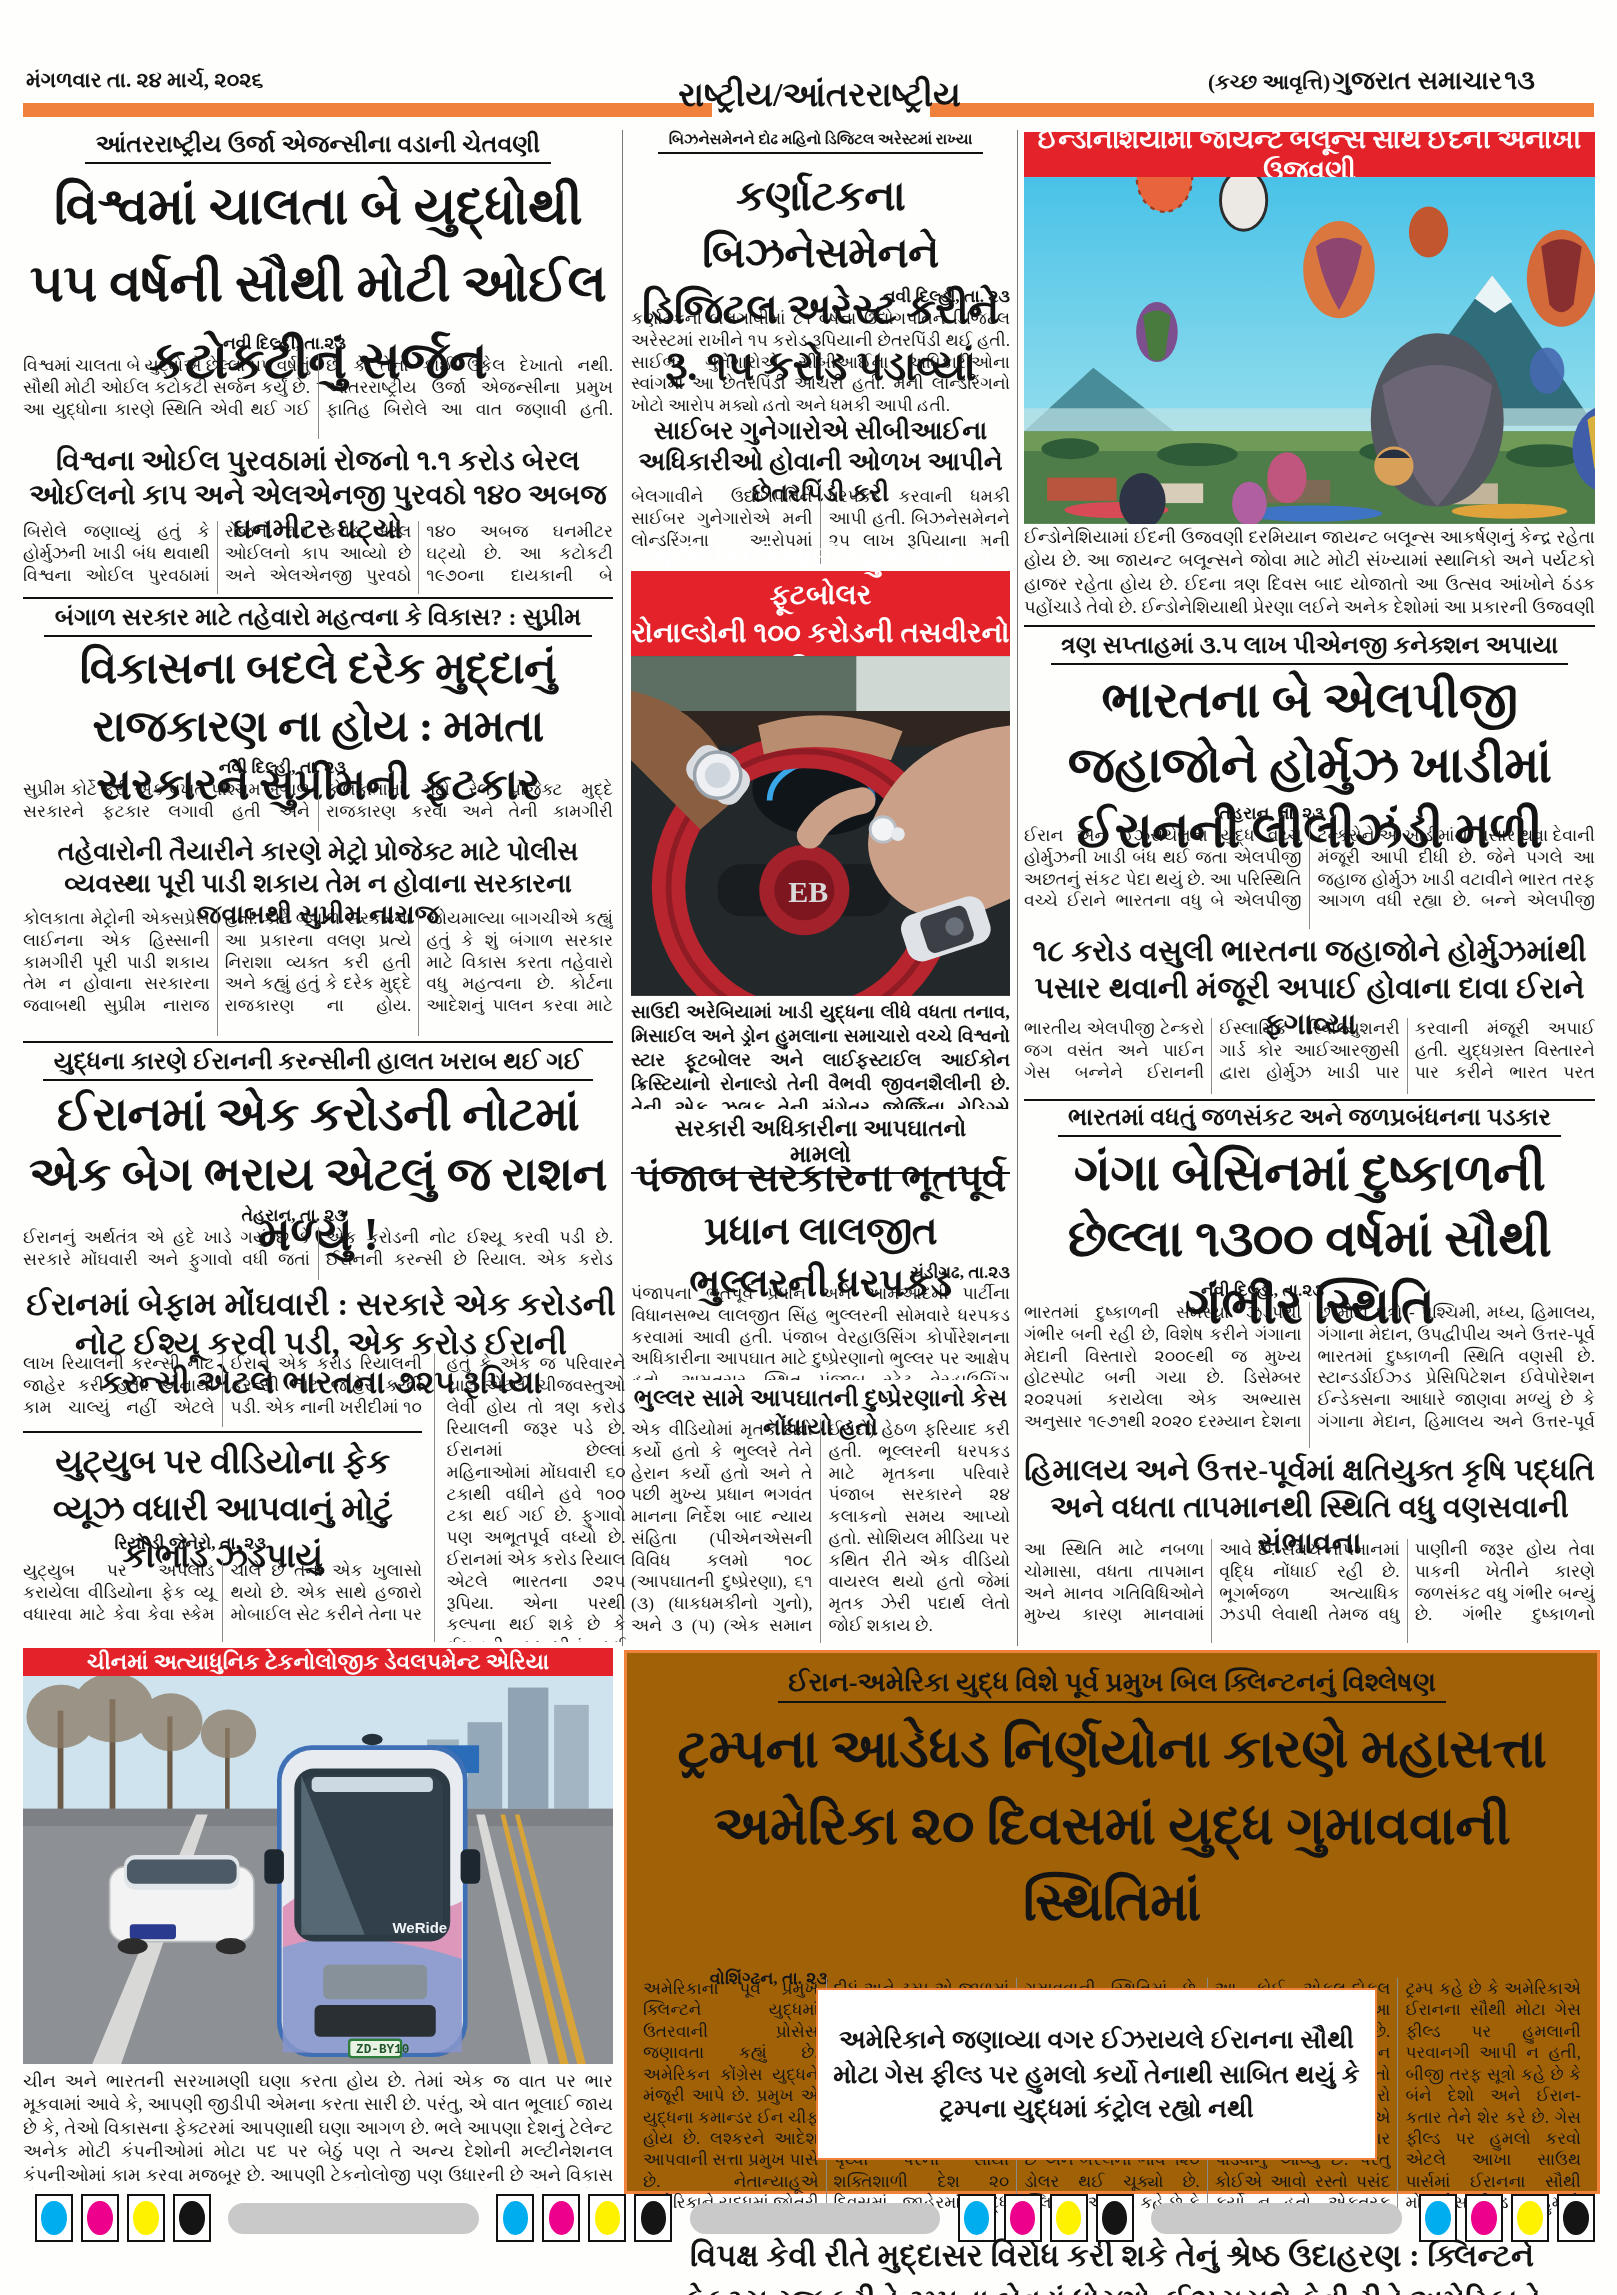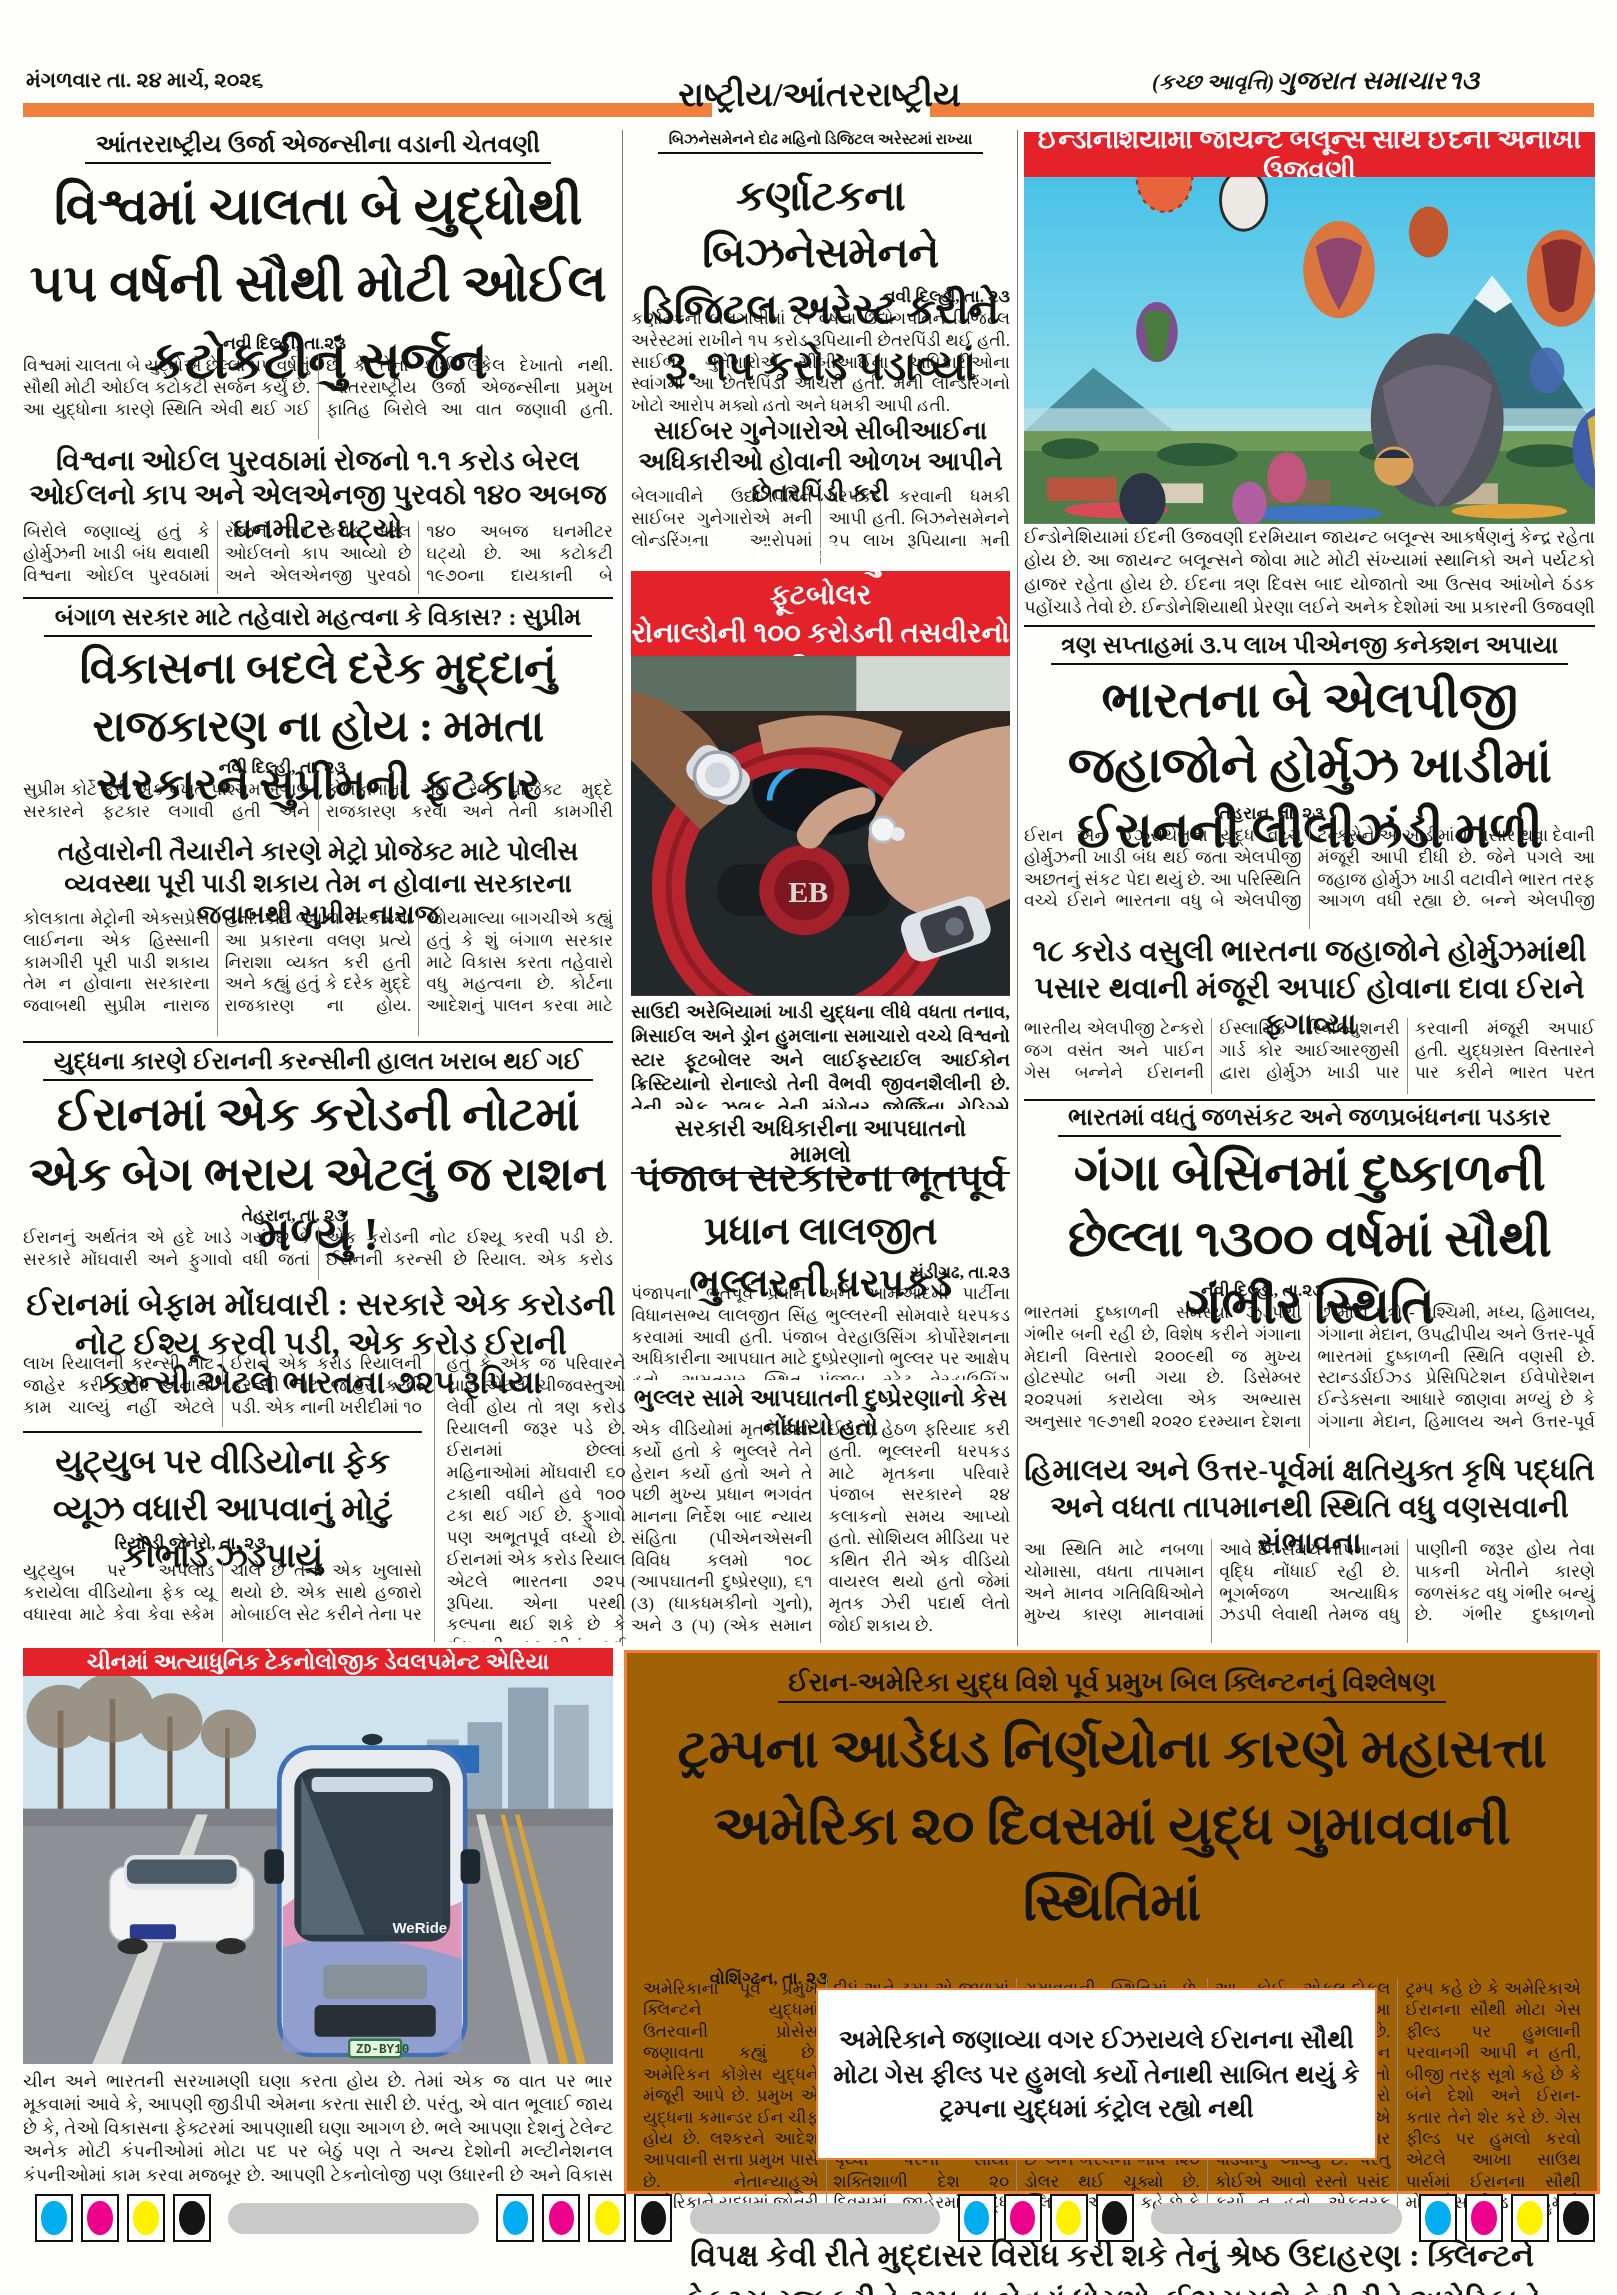--- a/index.html
+++ b/index.html
@@ -29,21 +29,21 @@
   .cmyk .dot{width:25.4px;height:34px;border-radius:50%;}
   .clinton-box{border:3.5px solid #f0813d;background:#a16207;}
   .pull{border:2.9px solid #f0813d;background:#fff;font-weight:bold;text-align:center;display:flex;align-items:center;justify-content:center;line-height:1.35;}
 </style>
 </head>
 <body>
 
 <div class="page">
 
   <div class="abs hdr-small" style="left:26px;top:68px;width:404px;">મંગળવાર તા. ૨૪ માર્ચ, ૨૦૨૬</div>
-  <div class="abs" style="right:26px;top:65px;width:439px;text-align:left;font-style:italic;">
+  <div class="abs" style="right:26px;top:65px;width:439px;text-align:center;">
     <span class="hdr-small">(કચ્છ આવૃત્તિ)</span>
     <span style="font-size:25.4px;font-weight:bold;">ગુજરાત સમાચાર</span>
     <span style="font-size:26.6px;font-weight:bold;">૧૩</span>
   </div>
   <div class="abs orange-bar" style="left:23px;top:103px;width:689px;height:14px;"></div>
   <div class="abs orange-bar" style="left:930px;top:103px;width:664px;height:14px;"></div>
   <div class="abs section-title" style="left:658px;top:76px;width:323px;">રાષ્ટ્રીય/આંતરરાષ્ટ્રીય</div>
 
   <div class="abs vrule" style="left:622px;top:130px;height:1516px;"></div>
   <div class="abs vrule" style="left:1017px;top:130px;height:1516px;"></div>

